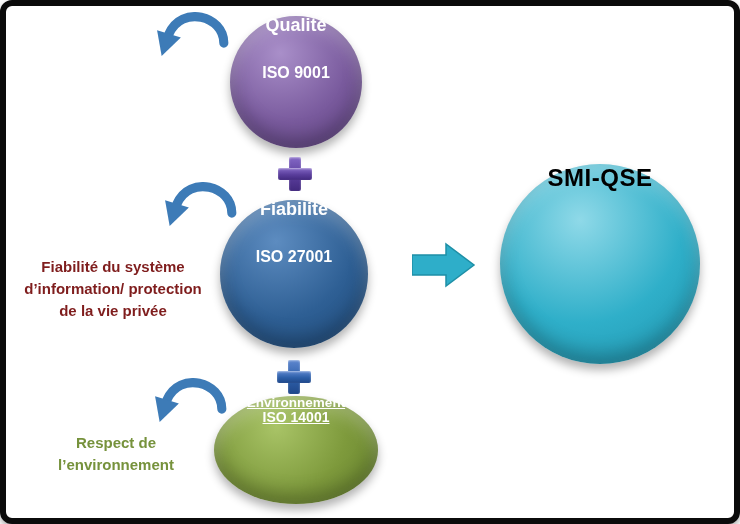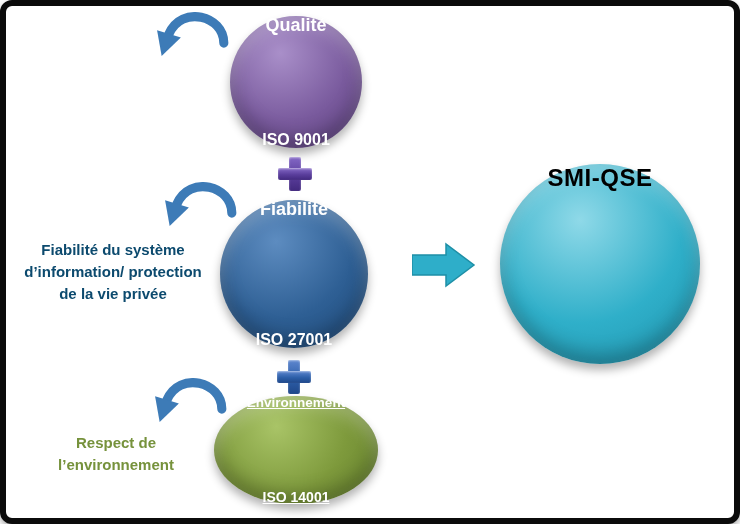--- a/index.html
+++ b/index.html
@@ -9,21 +9,21 @@
     box-sizing:border-box;
     background:#ffffff;
     border:6px solid #0b0b0b;
     border-radius:12px;
     overflow:hidden;
     box-shadow:0 3px 6px rgba(0,0,0,.35);
   }
   .circle{
     position:absolute;
     border-radius:50%;
-    display:flex;flex-direction:column;align-items:center;justify-content:space-between;
+    display:flex;flex-direction:column;align-items:center;justify-content:flex-start;
     color:#ffffff;font-weight:bold;text-align:center;
     box-shadow:0 6px 10px rgba(0,0,0,.30), inset 0 10px 16px rgba(255,255,255,.25), inset 0 -10px 18px rgba(0,0,0,.25);
   }
   .circle-quality{
     left:224px;top:10px;width:132px;height:132px;
     background:radial-gradient(circle at 38% 28%, #a98fc9 0%, #7a5b9e 55%, #5e4180 100%);
   }
   .circle-security{
     left:214px;top:194px;width:148px;height:148px;
     background:radial-gradient(circle at 38% 28%, #5d8cc0 0%, #2e5f94 55%, #1f4a79 100%);
@@ -32,29 +32,29 @@
     left:208px;top:390px;width:164px;height:108px;border-radius:50%;
     background:radial-gradient(circle at 38% 28%, #a9c467 0%, #7e9a3c 55%, #64802c 100%);
     text-decoration:underline;
   }
   .circle-result{
     left:494px;top:158px;width:200px;height:200px;
     background:radial-gradient(circle at 40% 28%, #8fd9e8 0%, #2fafc9 55%, #1f93ad 100%);
     color:#000000;
   }
   .node-title{font-size:18px;line-height:1;}
-  .node-iso{font-size:16px;line-height:1;margin-top:15px;}
+  .node-iso{font-size:16px;line-height:1;margin-top:31px;}
   .env-title{font-size:13.5px;line-height:1;}
   .env-iso{font-size:14px;line-height:1;}
   .result-title{font-size:24px;letter-spacing:.5px;}
   .annotation{
     position:absolute;font-weight:bold;text-align:center;font-size:15px;line-height:1.45;
   }
   .annotation-quality{left:15px;top:64px;width:195px;color:#7030a0;}
-  .annotation-security{left:18px;top:233px;width:178px;color:#0c4a6e;}
+  .annotation-security{left:18px;top:250px;width:178px;color:#7f1d1d;}
   .annotation-environment{left:35px;top:426px;width:150px;color:#76923c;}
   .plus{position:absolute;width:34px;height:34px;}
   .plus .bar-v{position:absolute;left:11px;top:0;width:12px;height:34px;border-radius:2px;}
   .plus .bar-h{position:absolute;left:0;top:11px;width:34px;height:12px;border-radius:2px;}
   .plus-1 .bar-v,.plus-1 .bar-h{background:linear-gradient(180deg,#8468c6 0%,#5a3e9c 55%,#42297e 100%);box-shadow:inset 0 1px 2px rgba(255,255,255,.5);}
   .plus-2 .bar-v,.plus-2 .bar-h{background:linear-gradient(180deg,#5d86cf 0%,#2d5fa8 55%,#1f478a 100%);box-shadow:inset 0 1px 2px rgba(255,255,255,.5);}
   .plus-1{left:272px;top:151px;}
   .plus-2{left:271px;top:354px;}
   .curved-arrow{position:absolute;width:84px;height:64px;}
   .curve-1{left:142px;top:6px;}

